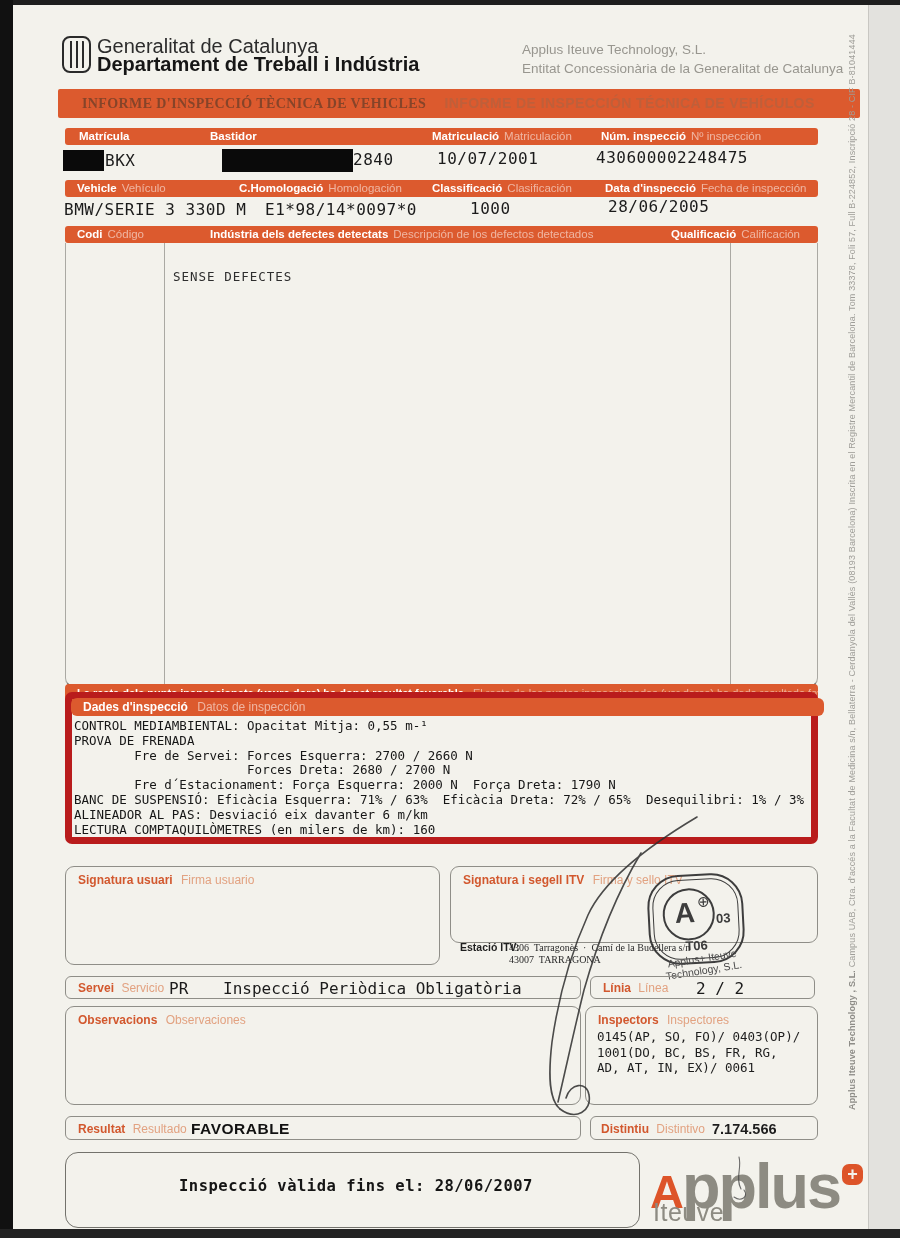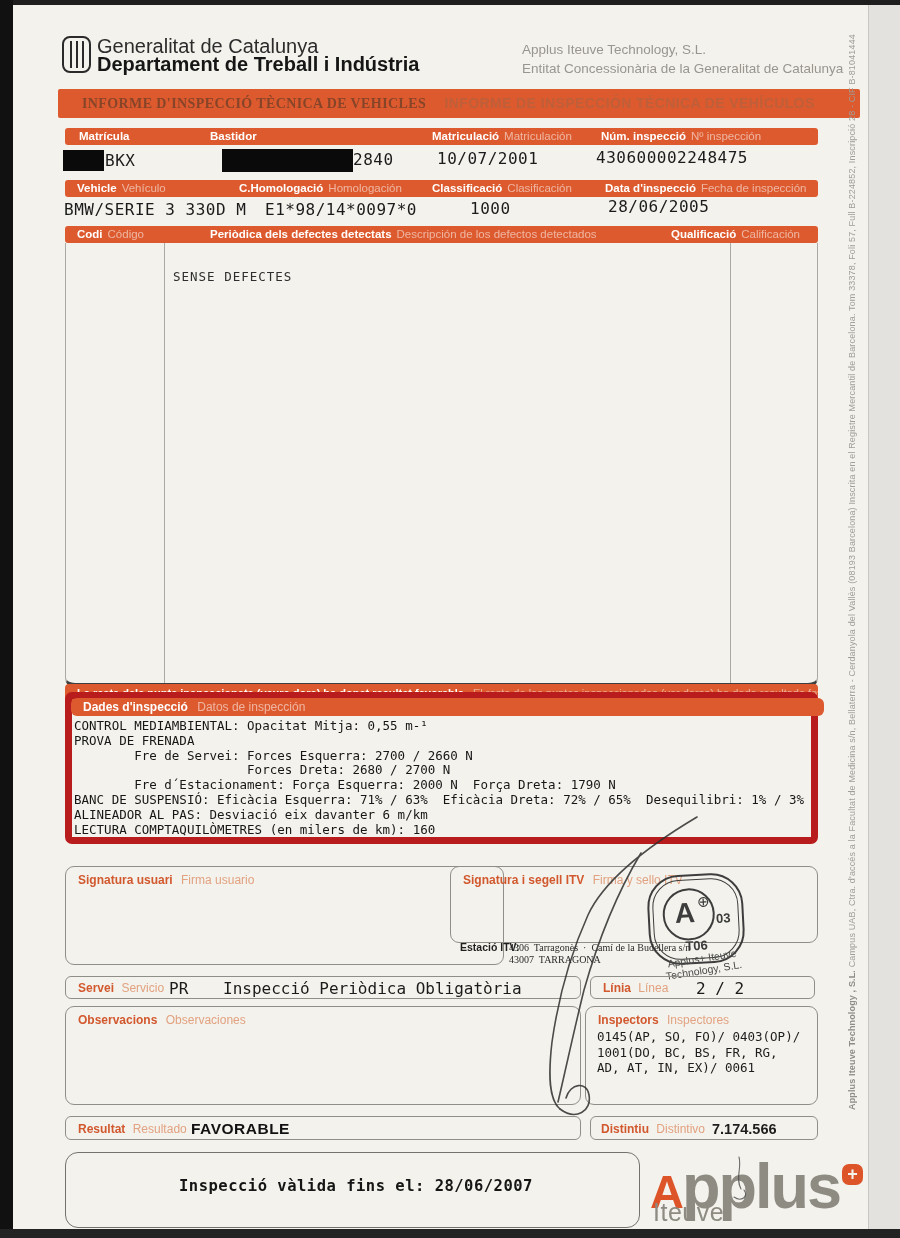--- a/index.html
+++ b/index.html
@@ -47,21 +47,21 @@
   }
   .obar .lbl { position:absolute; top:1.5px; font-size:11.5px; font-weight:bold; white-space:nowrap; }
   .obar .sub { font-weight:normal; color:rgba(255,255,255,.55); margin-left:5px; }
 
   .mono { font-family:"DejaVu Sans Mono", monospace; color:#1b1b1b; }
   .val16 { font-size:16px; letter-spacing:.5px; white-space:nowrap; }
   .redact { position:absolute; background:#0a0a0a; }
 
   .defects-box {
     position:absolute; left:65px; top:243px; width:753px; height:445px;
-    border-left:1px solid #aaa9a3; border-right:1px solid #aaa9a3; border-bottom:5px solid #404040;
+    border-left:1px solid #aaa9a3; border-right:1px solid #aaa9a3; border-bottom:2px solid #404040;
     border-bottom-left-radius:10px; border-bottom-right-radius:10px;
   }
   .vline { position:absolute; top:0; width:1px; height:100%; background:#aaa9a3; }
 
   .strip {
     position:absolute; left:65px; top:684px; width:753px; height:19px;
     background:#dc5a2e; border-radius:4px; line-height:19px; white-space:nowrap;
     padding-left:12px; font-size:11px; overflow:hidden;
   }
   .strip .ca { font-weight:bold; color:#fff; }
@@ -189,21 +189,21 @@
   <span class="abs mono val16" style="left:64px; top:200px;">BMW/SERIE 3 330D M</span>
   <span class="abs mono val16" style="left:265px; top:200px;">E1*98/14*0097*0</span>
   <span class="abs mono val16" style="left:470px; top:199px;">1000</span>
   <span class="abs mono val16" style="left:608px; top:197px;">28/06/2005</span>
 
   <div class="obar" style="top:226px;">
     <span class="lbl" style="left:12px;">
       <span>Codi</span><span class="sub">Código</span>
     </span>
     <span class="lbl" style="left:145px;">
-      <span>Periòdica dels defectes detectats</span><span class="sub">Descripción de los defectos detectados</span>
+      <span>Indústria dels defectes detectats</span><span class="sub">Descripción de los defectos detectados</span>
     </span>
     <span class="lbl" style="left:606px;">
       <span>Qualificació</span><span class="sub">Calificación</span>
     </span>
   </div>
 
   <div class="defects-box">
     <div class="vline" style="left:98px;"></div>
     <div class="vline" style="left:664px;"></div>
     <span class="abs mono" style="left:107px; top:26px; font-size:12.5px; letter-spacing:1px; color:#2e2e2e;">SENSE DEFECTES</span>
@@ -222,21 +222,21 @@
     <div class="pre dades-text">CONTROL MEDIAMBIENTAL: Opacitat Mitja: 0,55 m-¹
 PROVA DE FRENADA
         Fre de Servei: Forces Esquerra: 2700 / 2660 N
                        Forces Dreta: 2680 / 2700 N
         Fre d´Estacionament: Força Esquerra: 2000 N  Força Dreta: 1790 N
 BANC DE SUSPENSIÓ: Eficàcia Esquerra: 71% / 63%  Eficàcia Dreta: 72% / 65%  Desequilibri: 1% / 3%
 ALINEADOR AL PAS: Desviació eix davanter 6 m/km
 LECTURA COMPTAQUILÒMETRES (en milers de km): 160</div>
   </div>
 
-  <div class="rbox" style="left:65px; top:866px; width:439px; height:99px;">
+  <div class="rbox" style="left:65px; top:866px; width:375px; height:99px;">
     <div class="boxlabel">
       <span class="ca">Signatura usuari</span>
       <span class="es">Firma usuario</span>
     </div>
   </div>
   <div class="rbox" style="left:450px; top:866px; width:368px; height:77px;">
     <div class="boxlabel">
       <span class="ca">Signatura i segell ITV</span>
       <span class="es">Firma y sello ITV</span>
     </div>

